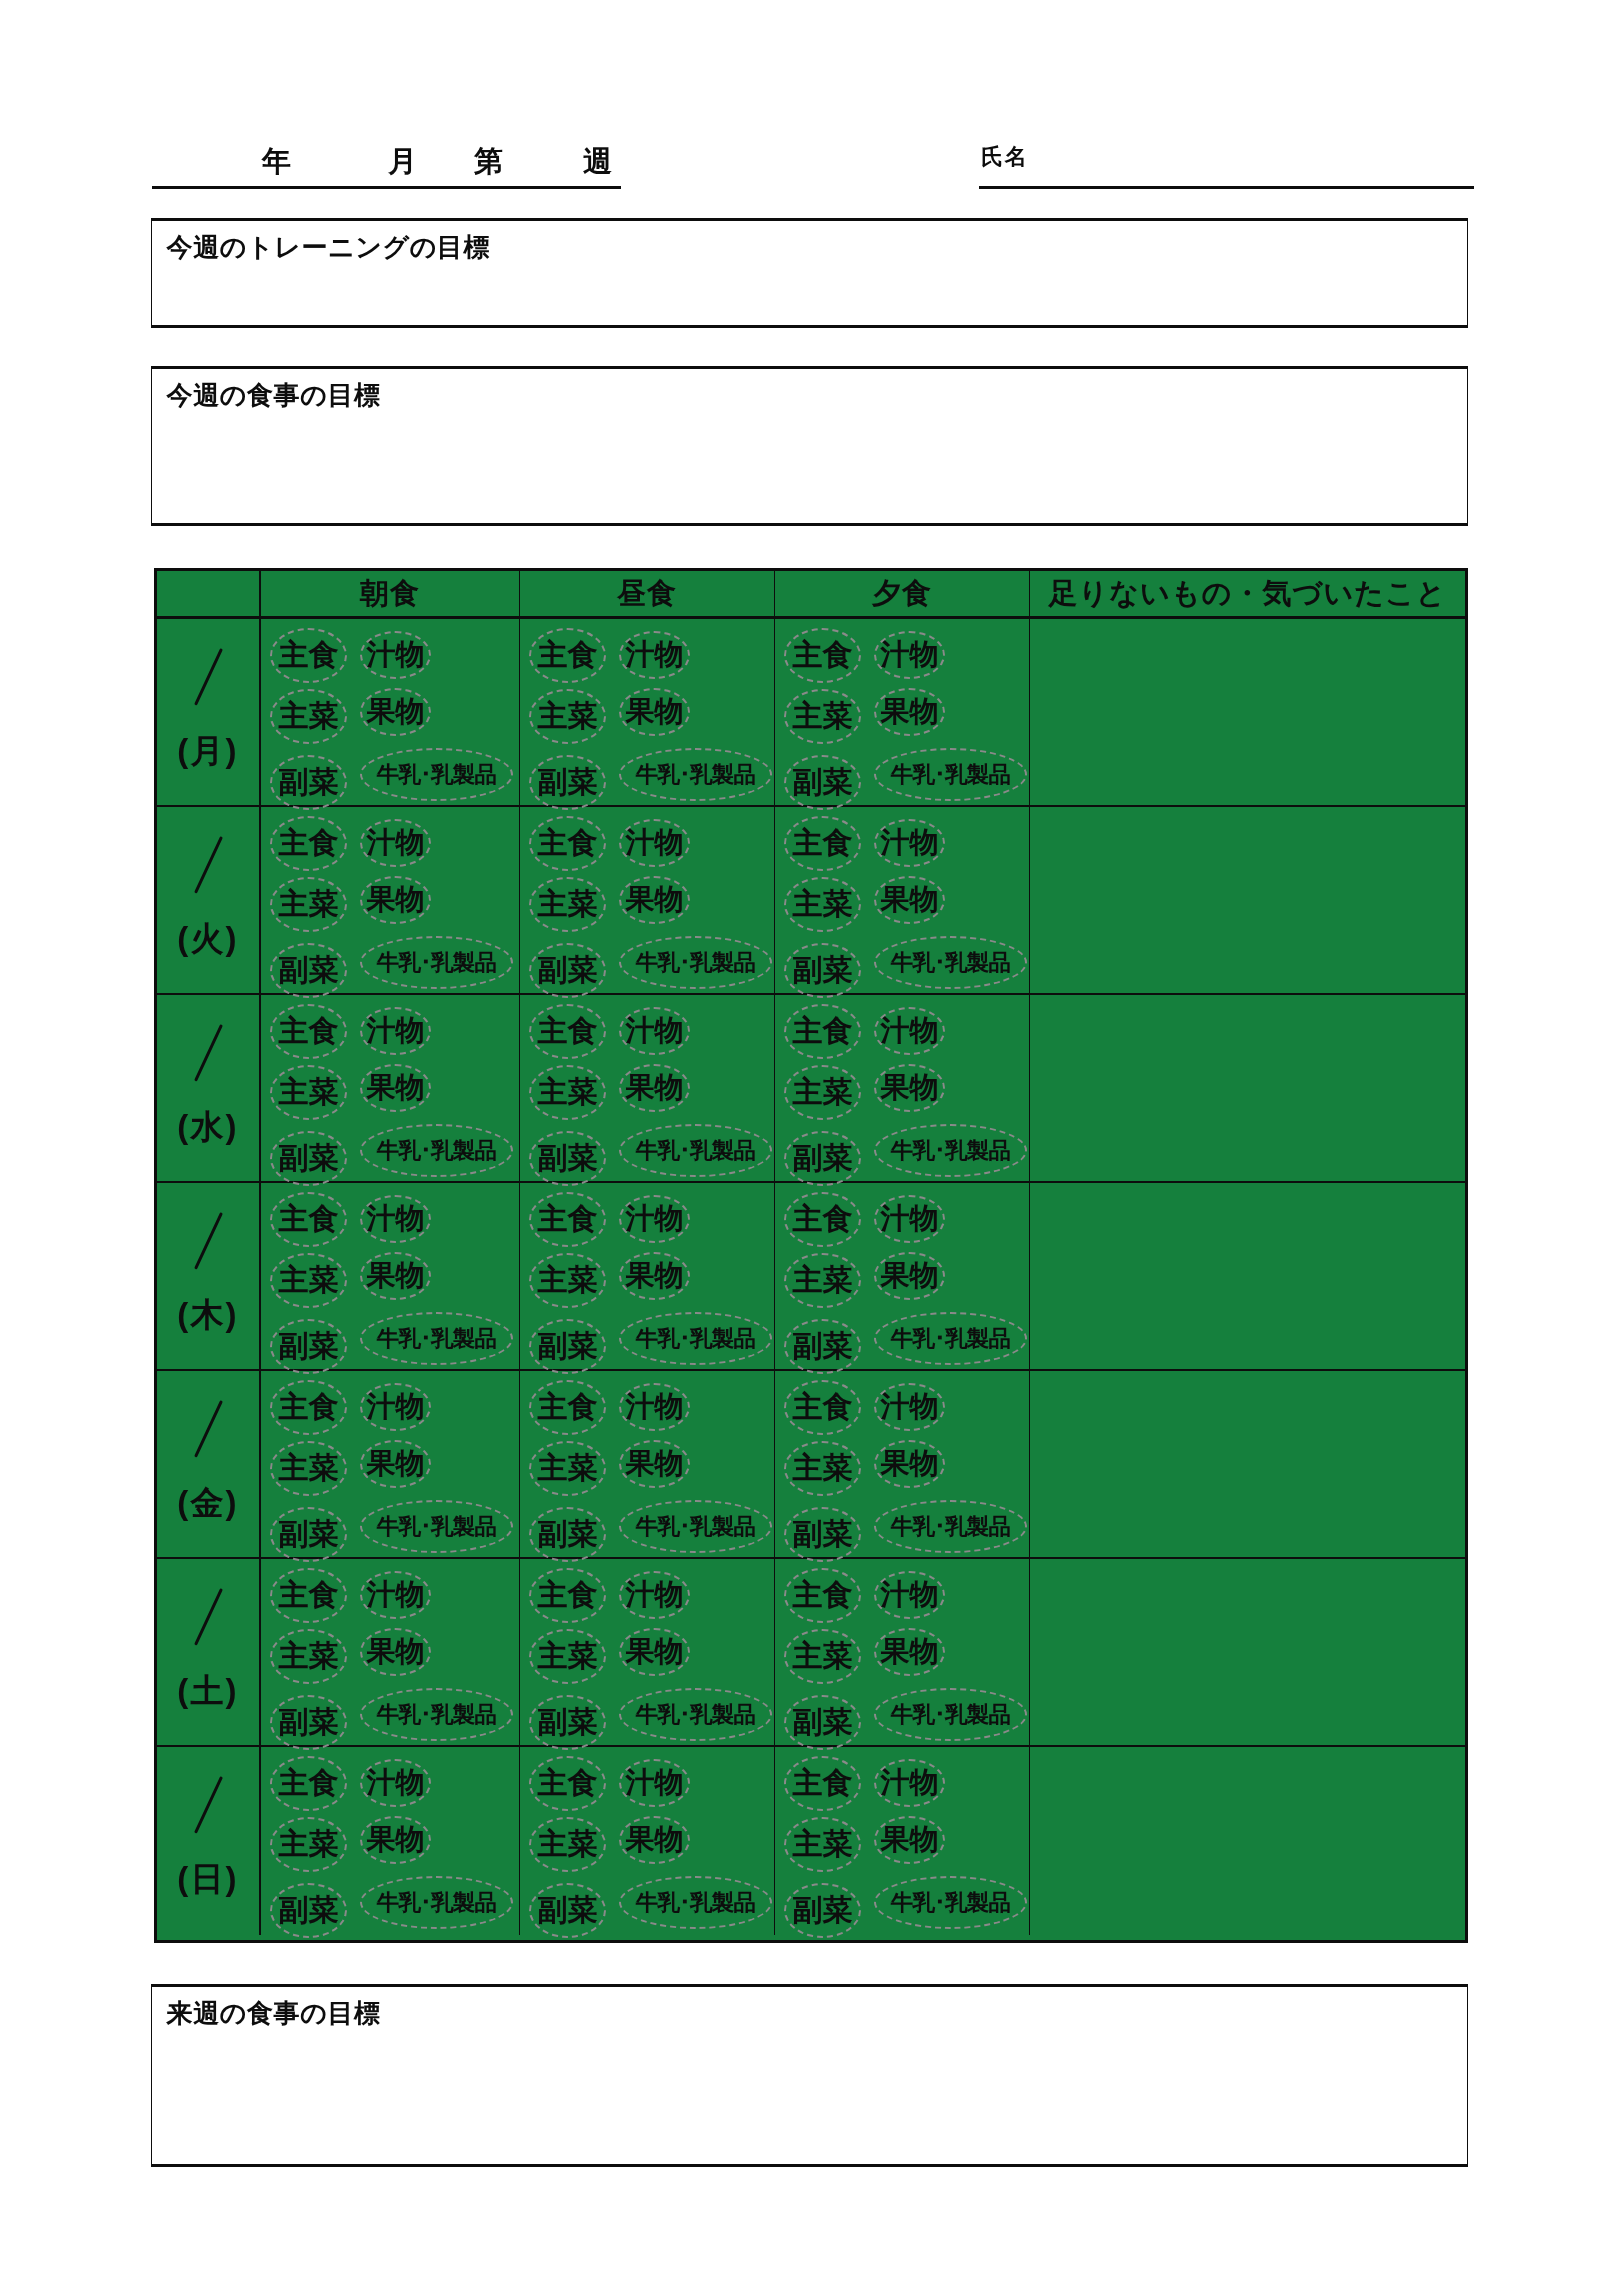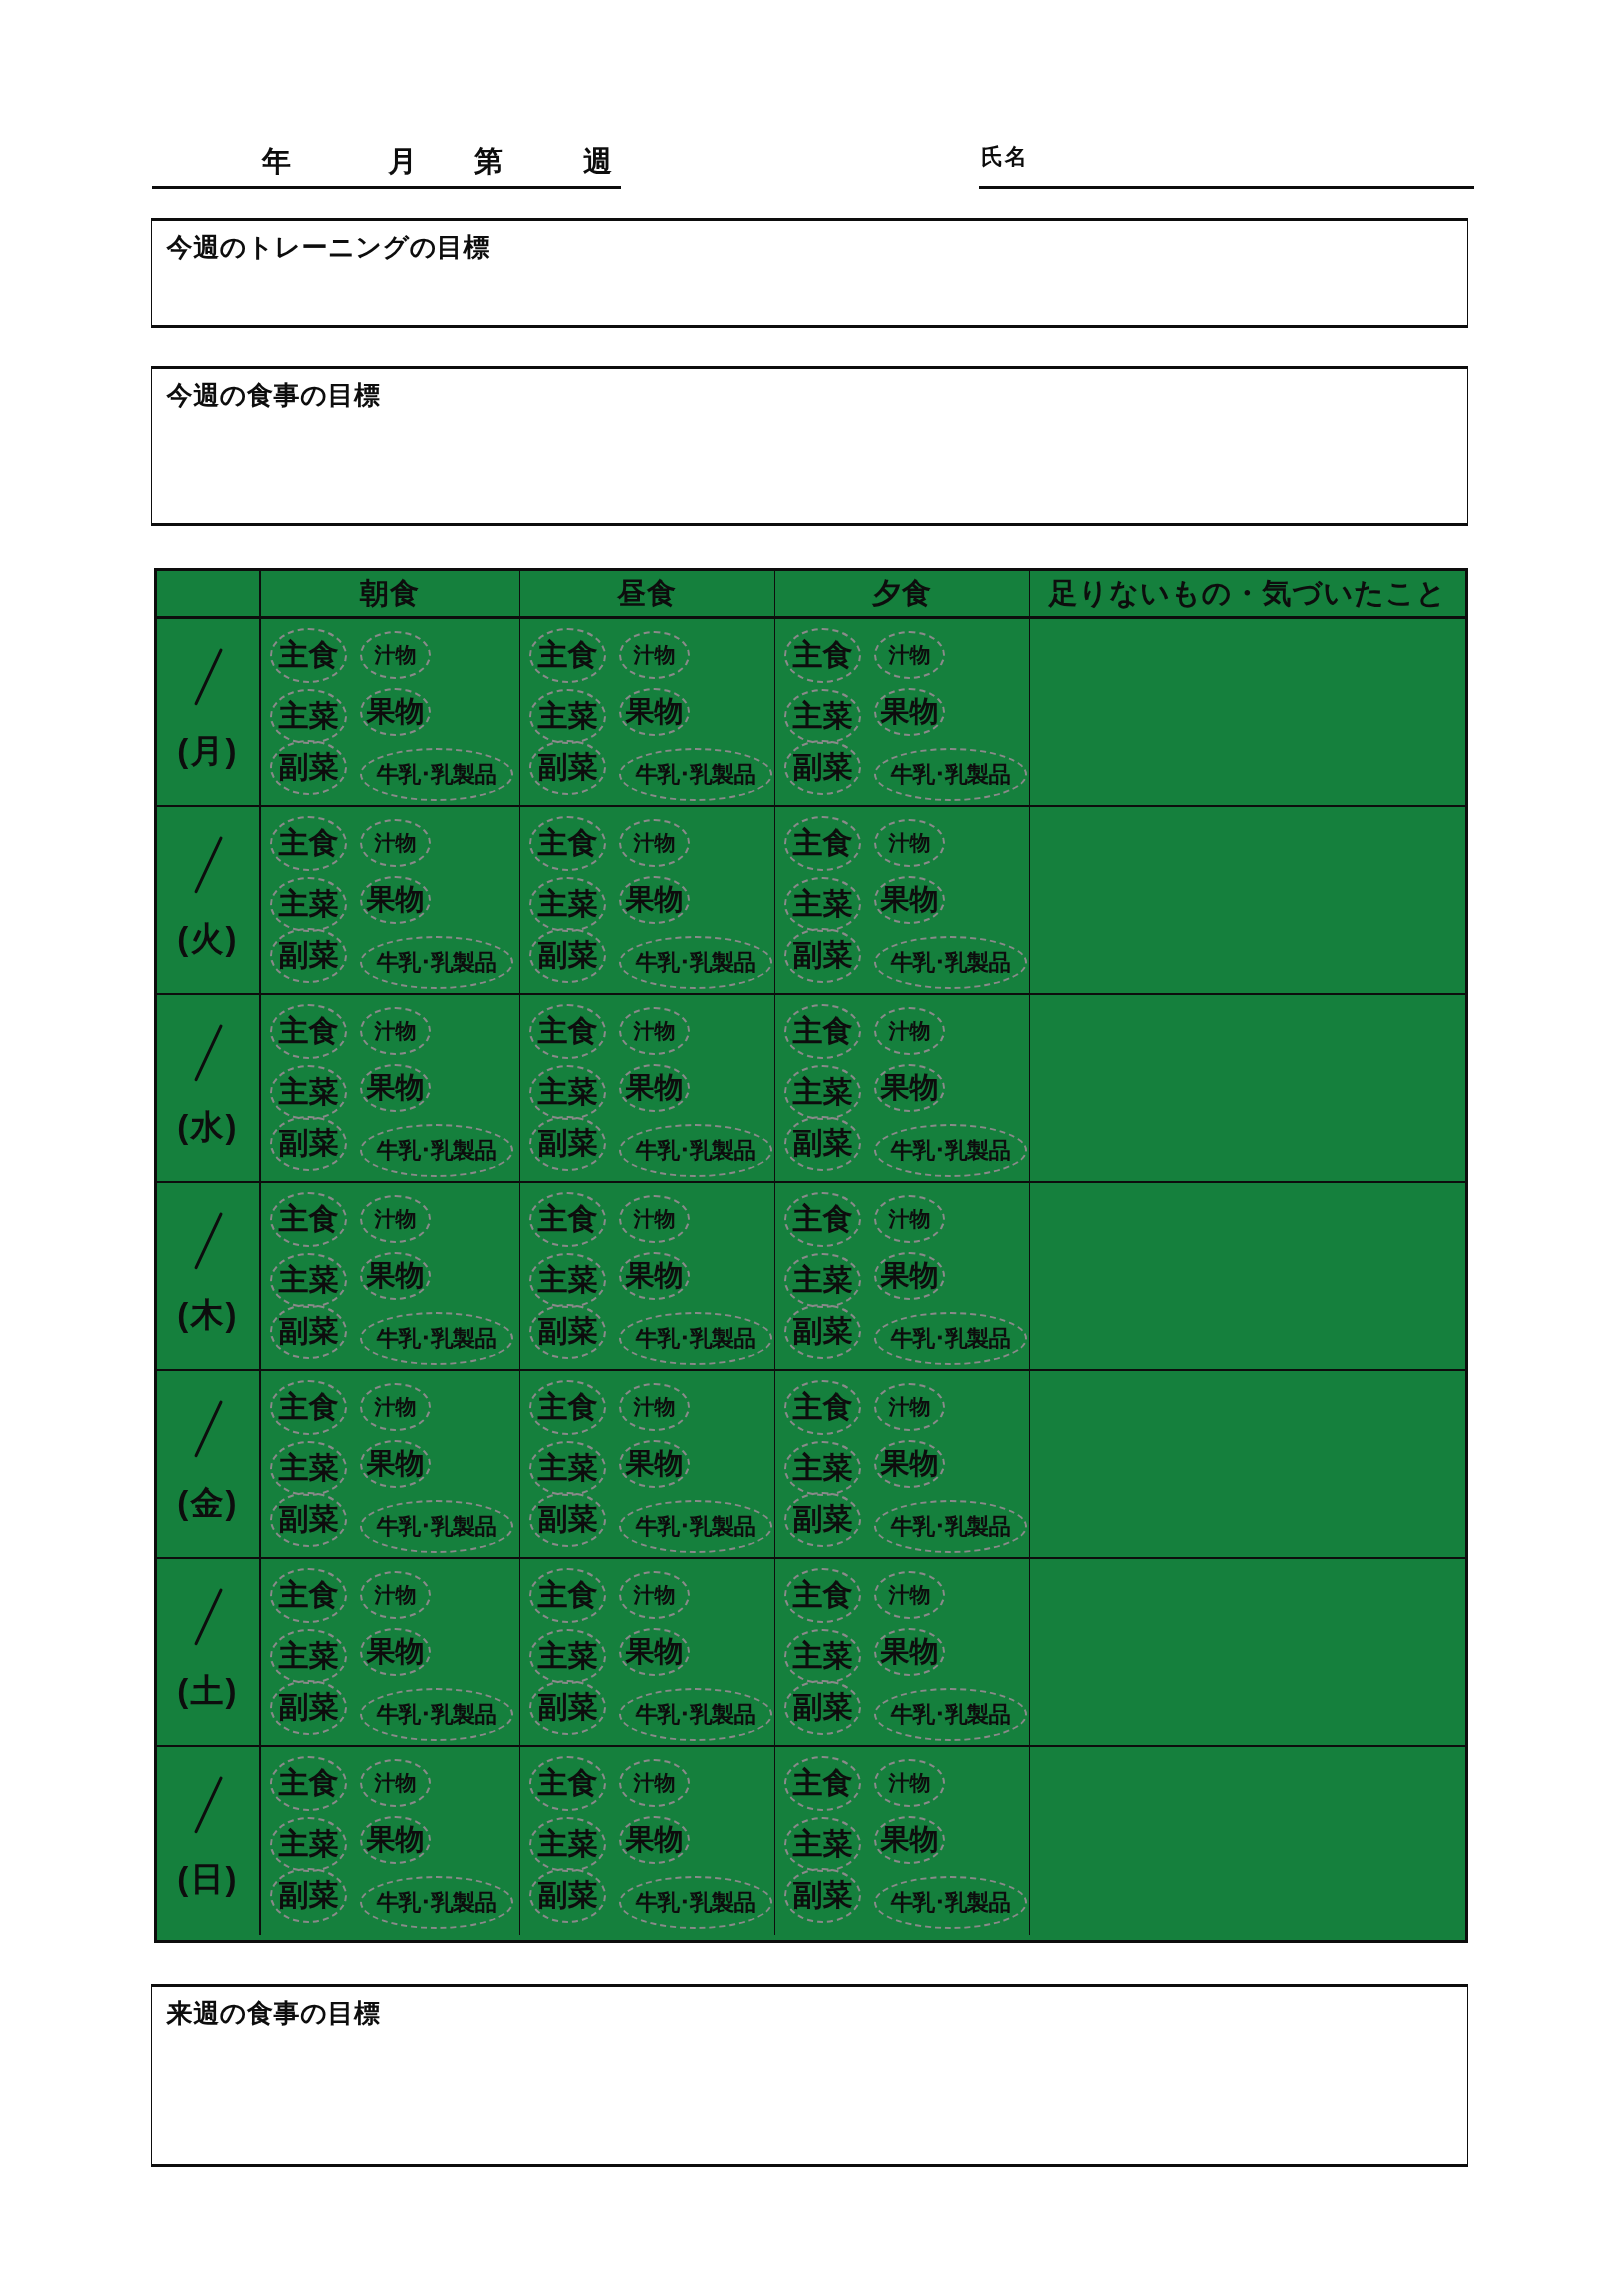--- a/index.html
+++ b/index.html
@@ -42,24 +42,24 @@
   .slash{position:absolute;left:calc(50% - 0.6px);top:27px;width:3.4px;height:62px;
     background:var(--ink);border-radius:1.7px;transform:rotate(25deg);}
   .day-label{position:absolute;left:0;top:110px;width:100%;text-align:center;
     font-size:33px;font-weight:700;letter-spacing:2.2px;}
 
   
   .chip{position:absolute;box-sizing:border-box;border:2.8px dashed var(--dash);border-radius:50%;
     display:flex;align-items:center;justify-content:center;font-weight:700;color:var(--ink);
     white-space:nowrap;background:transparent;}
   .chip-0{left:9px;top:9px;width:77px;height:55px;font-size:30px;text-align:right;}
-  .chip-1{left:99px;top:12.3px;width:71px;height:48px;font-size:21px;}
+  .chip-1{left:99px;top:12.3px;width:71px;height:48px;font-size:29px;}
   .chip-2{left:9px;top:70px;width:77px;height:55px;font-size:30px;}
   .chip-3{left:99px;top:69px;width:71px;height:48px;font-size:29px;font-family:Liberation Serif, serif;}
-  .chip-4{left:9px;top:121px;width:77px;height:55px;font-size:30px;}
+  .chip-4{left:9px;top:136px;width:77px;height:55px;font-size:30px;}
   .chip-5{left:99px;top:129px;width:153px;height:53px;font-size:22.4px;letter-spacing:-0.6px;}
 </style>
 </head>
 <body>
 
 <div class="page">
 
   <span class="dl dl0">年</span>
   <span class="dl dl1">月</span>
   <span class="dl dl2">第</span>

